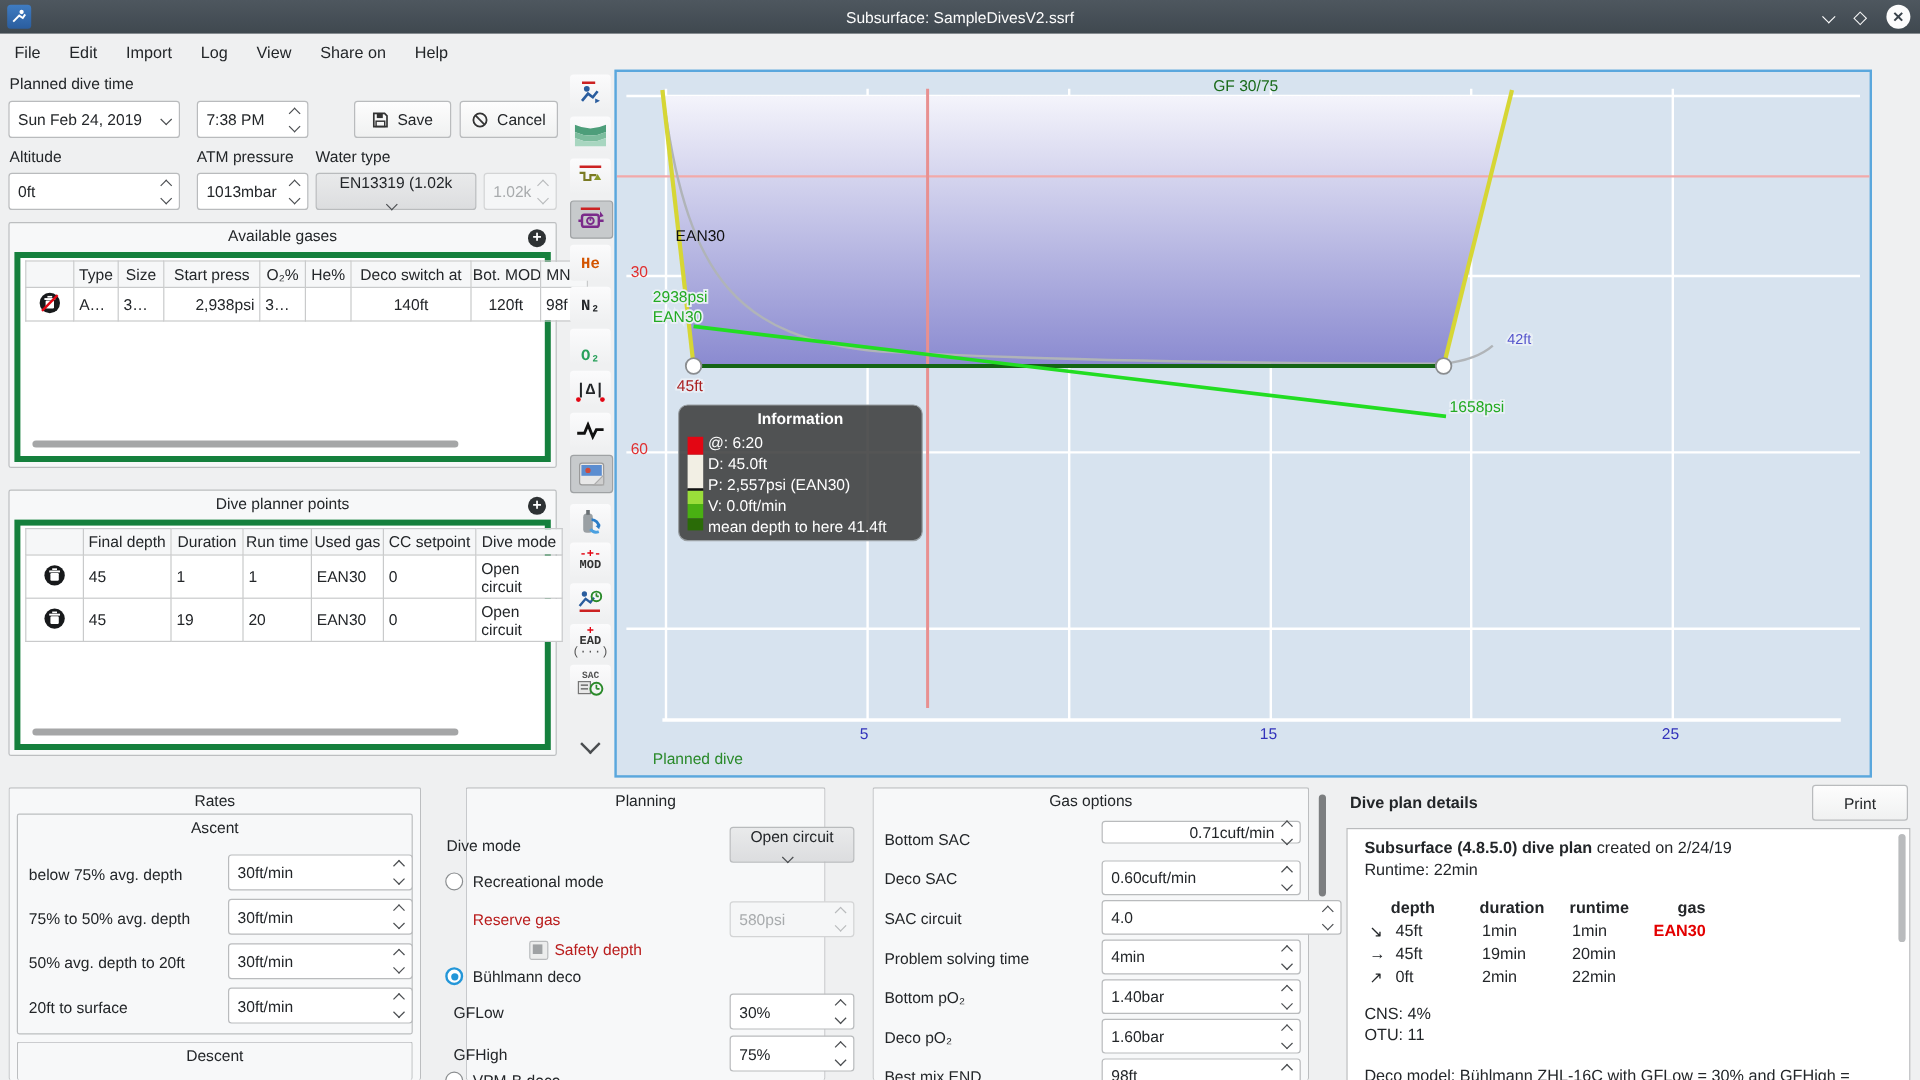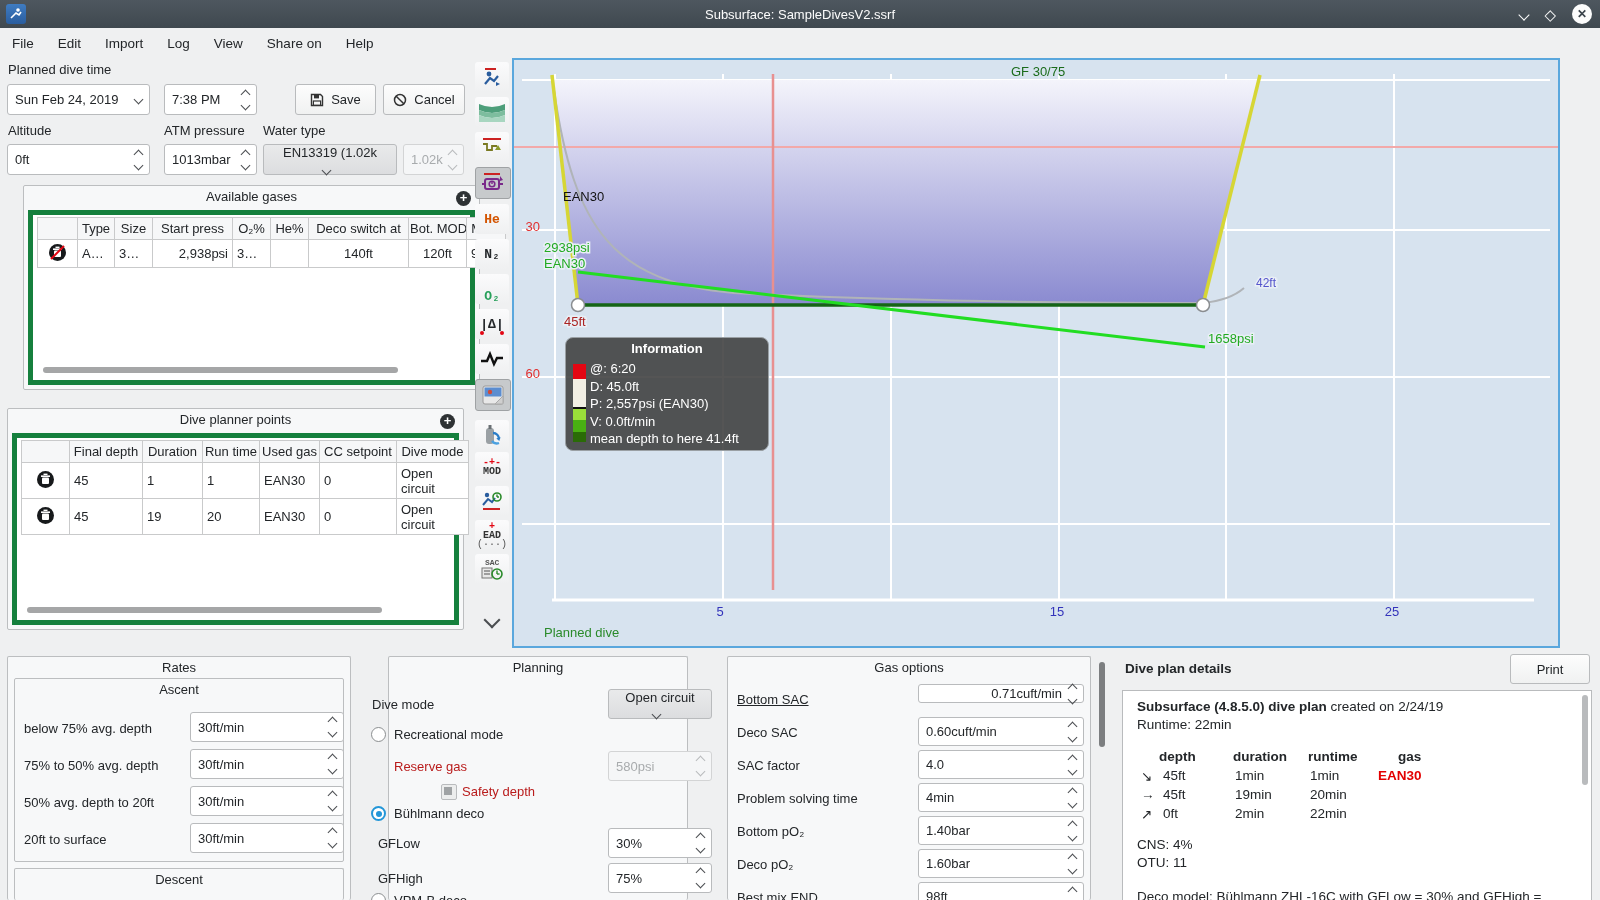--- a/index.html
+++ b/index.html
@@ -170,21 +170,21 @@
     </span>
 </div>
 <div class="abs spinbox disabled" style="left:403px;top:144px;width:61px;height:31px;">
   <span class="val">1.02k</span>
   <span class="arrows">
       <span class="chv up"></span>
       <span class="chv down"></span>
     </span>
 </div>
 
-<div class="abs groupbox" style="left:23px;top:185px;width:457px;height:205px;">
+<div class="abs groupbox" style="left:7px;top:185px;width:457px;height:205px;">
   <div class="gb-title">Available gases</div>
   <div class="plus abs" style="right:8px;top:5px;">+</div>
   <div class="tablebox" style="left:4px;top:24px;right:4px;bottom:4px;">
     <table class="tbl" style="margin-left:4px;margin-top:2px;width:468px;">
       <colgroup>
           <col style="width:40px">
           <col style="width:37px">
           <col style="width:38px">
           <col style="width:80px">
           <col style="width:38px">
@@ -554,38 +554,38 @@
       <span class="chv up"></span>
       <span class="chv down"></span>
     </span>
 </div>
 <div class="radio abs" style="left:371px;top:893px;"></div>
 <div class="rowlabel abs" style="left:394px;top:893px;">VPM-B deco</div>
 
 <div class="abs groupbox" style="left:727px;top:656px;width:364px;height:244px;border-bottom:none;">
   <div class="gb-title">Gas options</div>
 </div>
-<div class="rowlabel abs" style="left:737px;top:692px;text-decoration:underline;">Bottom SAC</div>
+<div class="rowlabel abs" style="left:737px;top:692px;">Bottom SAC</div>
 <div class="abs spinbox" style="left:918px;top:684px;width:166px;height:19px;text-align:right;">
   <span class="val">0.71cuft/min</span>
   <span class="arrows">
       <span class="chv up"></span>
       <span class="chv down"></span>
     </span>
 </div>
 <div class="rowlabel abs" style="left:737px;top:725px;">Deco SAC</div>
 <div class="abs spinbox" style="left:918px;top:717px;width:166px;height:29px;">
   <span class="val">0.60cuft/min</span>
   <span class="arrows">
       <span class="chv up"></span>
       <span class="chv down"></span>
     </span>
 </div>
-<div class="rowlabel abs" style="left:737px;top:758px;">SAC factor</div>
-<div class="abs spinbox" style="left:918px;top:750px;width:166px;height:29px;justify-content:space-between;">
+<div class="rowlabel abs" style="left:737px;top:758px;">SAC circuit</div>
+<div class="abs spinbox" style="left:918px;top:750px;width:200px;height:29px;justify-content:space-between;">
   <span class="val">4.0</span>
   <span class="arrows">
       <span class="chv up"></span>
       <span class="chv down"></span>
     </span>
 </div>
 <div class="rowlabel abs" style="left:737px;top:791px;">Problem solving time</div>
 <div class="abs spinbox" style="left:918px;top:783px;width:166px;height:29px;">
   <span class="val">4min</span>
   <span class="arrows">

